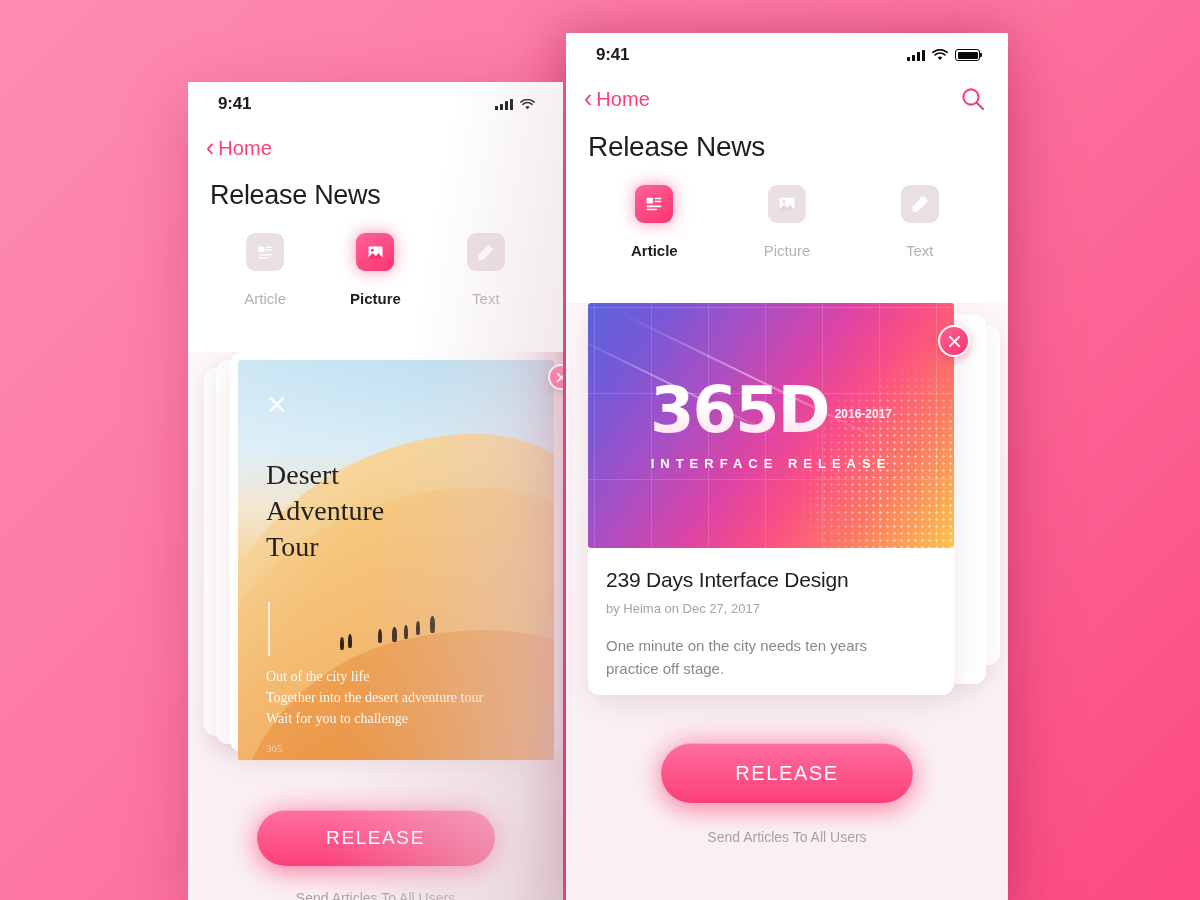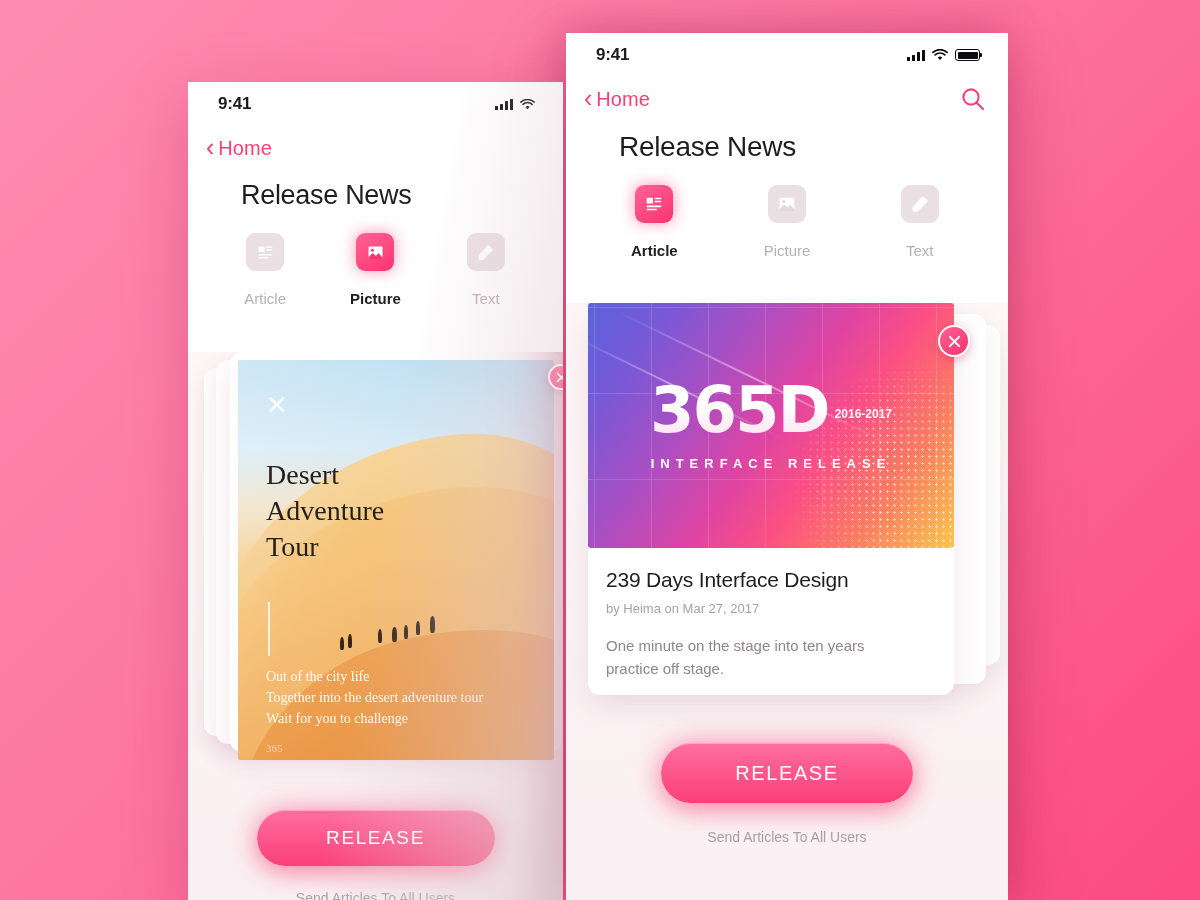--- a/index.html
+++ b/index.html
@@ -115,21 +115,20 @@
   .backlink .chev { font-size: 25px; line-height: 1; font-weight: 300; margin-top: -2px; }
   .backlink .lbl { font-size: 20px; letter-spacing: 0.1px; }
   .search-btn { cursor: pointer; display: flex; }
 
   
   .pagetitle {
     font-size: 27px;
     color: #1e1e20;
     padding: 14px 0 0 22px;
     letter-spacing: -0.3px;
-    margin-left: 31px;
   }
 
   
   .tabs {
     display: flex;
     justify-content: space-around;
     padding: 22px 22px 0 22px;
   }
   .tab {
     display: flex;
@@ -596,22 +595,22 @@
             <div class="hero-365row">
               <span class="hero-365" style="font-size:64px;">365D</span>
               <span class="hero-years" style="font-size:12px; margin-left:6px; margin-top:8px;">2016-2017</span>
             </div>
             <div class="hero-sub" style="font-size:13px; letter-spacing:6px; margin-top:16px;">INTERFACE RELEASE</div>
           </div>
         </div>
 
         <div style="padding:20px 18px 18px 18px;">
           <div class="card-title" style="font-size:21px;">239 Days Interface Design</div>
-          <div class="card-meta" style="font-size:13px; margin-top:9px;">by Heima on Mar 27, 2017</div>
-          <div class="card-desc" style="font-size:15px; margin-top:19px; line-height:1.52; max-width:292px;">One minute on the stage into ten years practice off stage.</div>
+          <div class="card-meta" style="font-size:13px; margin-top:9px;">by Heima on Dec 27, 2017</div>
+          <div class="card-desc" style="font-size:15px; margin-top:19px; line-height:1.52; max-width:292px;">One minute on the city needs ten years practice off stage.</div>
         </div>
 
         <div class="closebtn" style="right:-16px; top:22px; width:32px; height:32px;">
           <svg width="13" height="13" viewBox="0 0 11 11">
             <path d="M1.6 1.6l7.8 7.8M9.4 1.6l-7.8 7.8" stroke="#ffffff" stroke-width="1.7" stroke-linecap="round"></path>
           </svg>
         </div>
       </div>
     </div>
 

